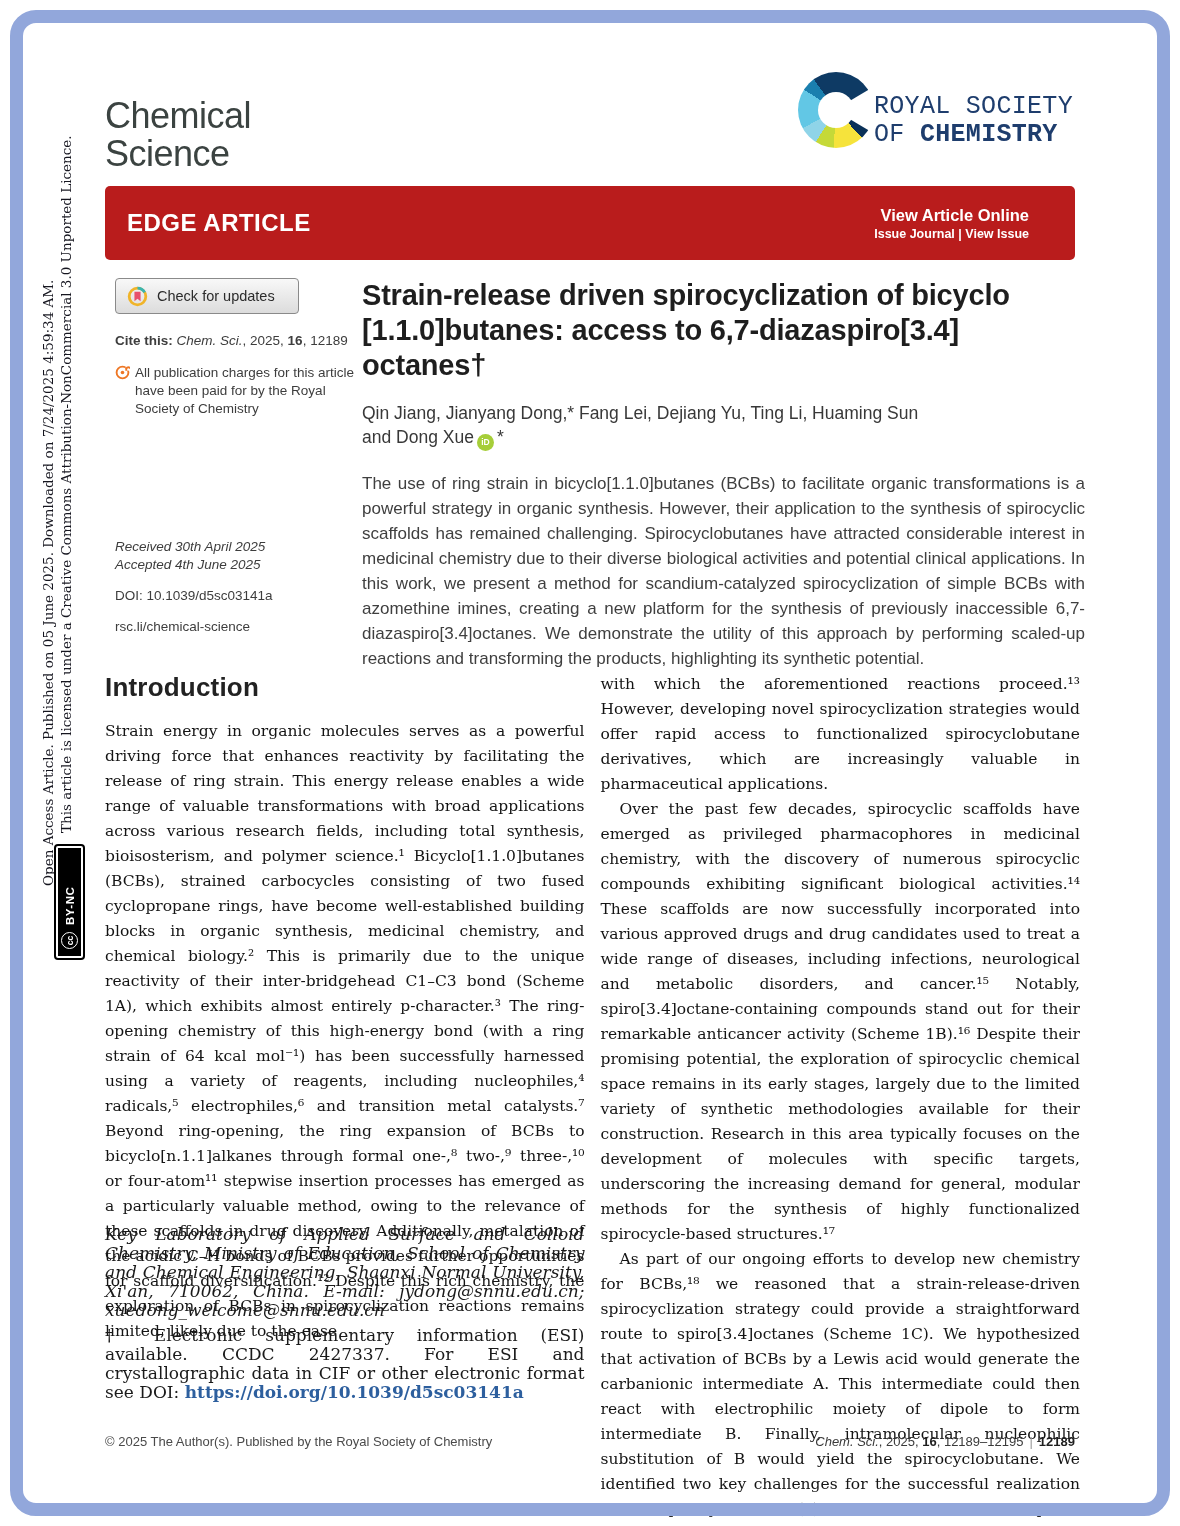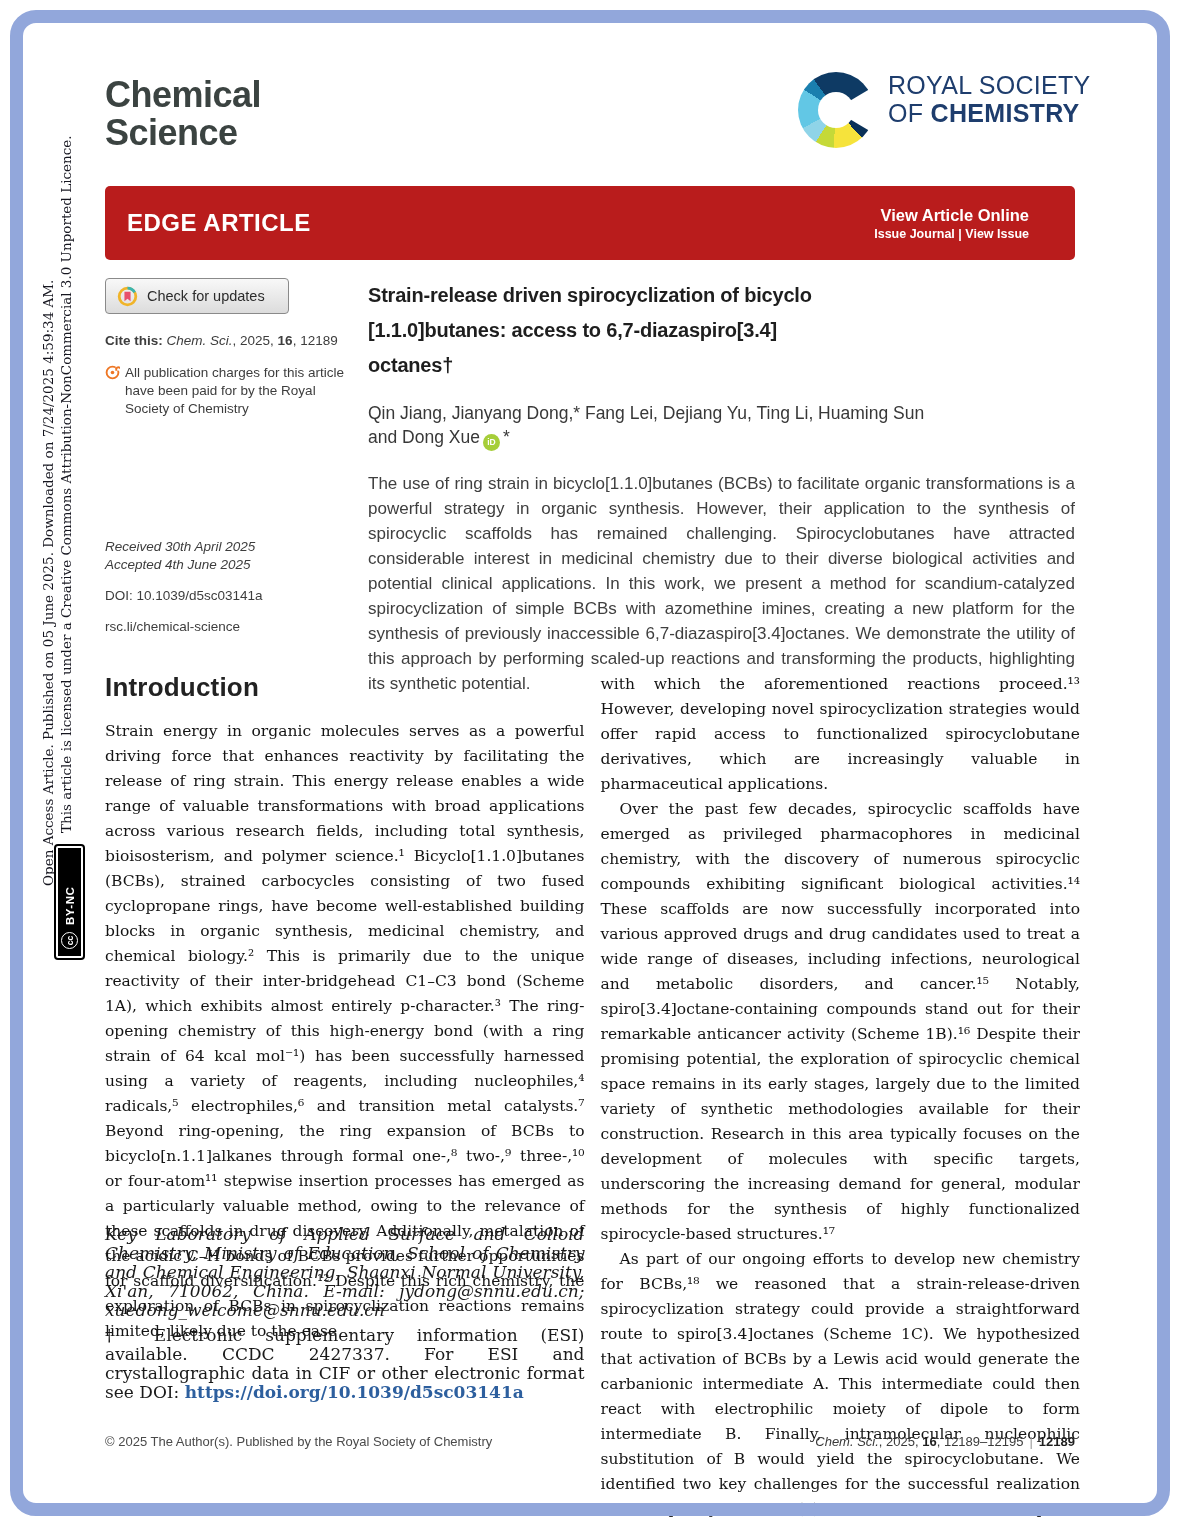--- a/index.html
+++ b/index.html
@@ -14,54 +14,54 @@
   .vtext-a{left:40px;top:886px;}
   .vtext-b{left:58px;top:833px;}
   .cc-badge{position:absolute;left:56px;top:958px;transform:rotate(-90deg);transform-origin:0 0;
             width:112px;height:27px;background:#000;border:2px solid #fff;box-shadow:0 0 0 2px #000;
             display:flex;align-items:center;gap:7px;padding:0 7px;box-sizing:border-box;border-radius:2px;}
   .cc-circle{width:15px;height:15px;border:1.5px solid #fff;border-radius:50%;color:#fff;
              font-size:8.5px;font-weight:bold;display:flex;align-items:center;justify-content:center;}
   .cc-text{color:#fff;font-size:11.5px;font-weight:bold;letter-spacing:.5px;}
 
   
-  .jname{position:absolute;left:105px;top:76px;font-size:36px;font-weight:bold;color:#3b4341;
+  .jname{position:absolute;left:105px;top:97px;font-size:36px;font-weight:normal;color:#3b4341;
          line-height:1.06;letter-spacing:-.5px;}
-  .rsc{position:absolute;left:798px;top:72px;display:flex;align-items:flex-start;gap:14px;}
+  .rsc{position:absolute;left:798px;top:72px;display:flex;align-items:flex-end;font-family:Liberation Mono, monospace;}
   .rsc-c{position:relative;width:76px;height:76px;border-radius:50%;
          background:conic-gradient(from -90deg,#62c7e5 0 9%,#1a7fae 9% 15%,#0e3a64 15% 46%,#0a3158 46% 63%,#f6e33b 63% 76%,#c5d938 76% 84%,#8fd4e8 84% 92%,#62c7e5 92% 100%);}
   .rsc-c:before{content:"";position:absolute;inset:20px;background:#fff;border-radius:50%;}
   .rsc-c:after{content:"";position:absolute;inset:0;background:#fff;
                clip-path:polygon(48% 50%,105% 16%,105% 84%);}
   .rsc-text{font-size:25px;color:#1e3d6d;line-height:1.1;letter-spacing:.3px;}
   .rsc-text b{font-weight:bold;}
 
   
   .banner{position:absolute;left:105px;top:186px;width:970px;height:74px;background:#b91c1c;
           border-radius:5px;display:flex;align-items:center;justify-content:space-between;
           padding:0 46px 0 22px;box-sizing:border-box;}
   .banner-type{color:#fff;font-size:24px;font-weight:bold;letter-spacing:.5px;}
   .banner-links{text-align:right;color:#fff;}
   .banner-links .l1{font-size:16.5px;font-weight:bold;display:block;cursor:pointer;}
   .banner-links .l2{font-size:12.5px;font-weight:bold;margin-top:2px;display:block;}
   .banner-links .l2 span{cursor:pointer;}
 
   
-  .ahead{position:absolute;left:105px;top:278px;width:970px;display:flex;gap:16px;}
+  .ahead{position:absolute;left:115px;top:278px;width:970px;display:flex;}
   .meta{width:247px;flex:0 0 247px;color:#3d3d3d;font-size:13.5px;line-height:18px;}
   .chk-btn{width:184px;height:36px;border:1px solid #8a8a8a;border-radius:4px;
            background:linear-gradient(#f8f8f8,#dcdcdc);display:flex;align-items:center;gap:9px;
            padding:0 11px;box-sizing:border-box;font-size:14.5px;color:#2b2b2b;cursor:pointer;}
   .cite{margin-top:18px;}
   .oa{margin-top:14px;display:flex;gap:5px;}
   .dates{margin-top:120px;font-style:italic;}
   .doi{margin-top:13px;}
   .site{margin-top:13px;}
   .main{flex:1;}
-  .title{font-size:20px;font-weight:bold;color:#1e1e1e;line-height:35px;letter-spacing:-.2px;}
+  .title{font-size:29px;font-weight:bold;color:#1e1e1e;line-height:35px;letter-spacing:-.2px;}
   .authors{margin-top:18px;font-size:17.5px;color:#383838;line-height:24px;}
   .orcid{display:inline-flex;width:17px;height:17px;border-radius:50%;background:#a6ce39;color:#fff;
          font-size:8.5px;font-weight:bold;align-items:center;justify-content:center;vertical-align:-2px;
          margin:0 3px;cursor:pointer;}
   .abstract{margin-top:20px;font-size:17px;color:#3f3f3f;line-height:25px;text-align:justify;}
 
   
   .cols{position:absolute;left:105px;top:672px;width:975px;height:730px;display:flex;gap:16px;}
   .col{flex:1;position:relative;}
   h2.intro{font-family:"Liberation Sans",sans-serif;font-size:26px;font-weight:600;color:#222;

